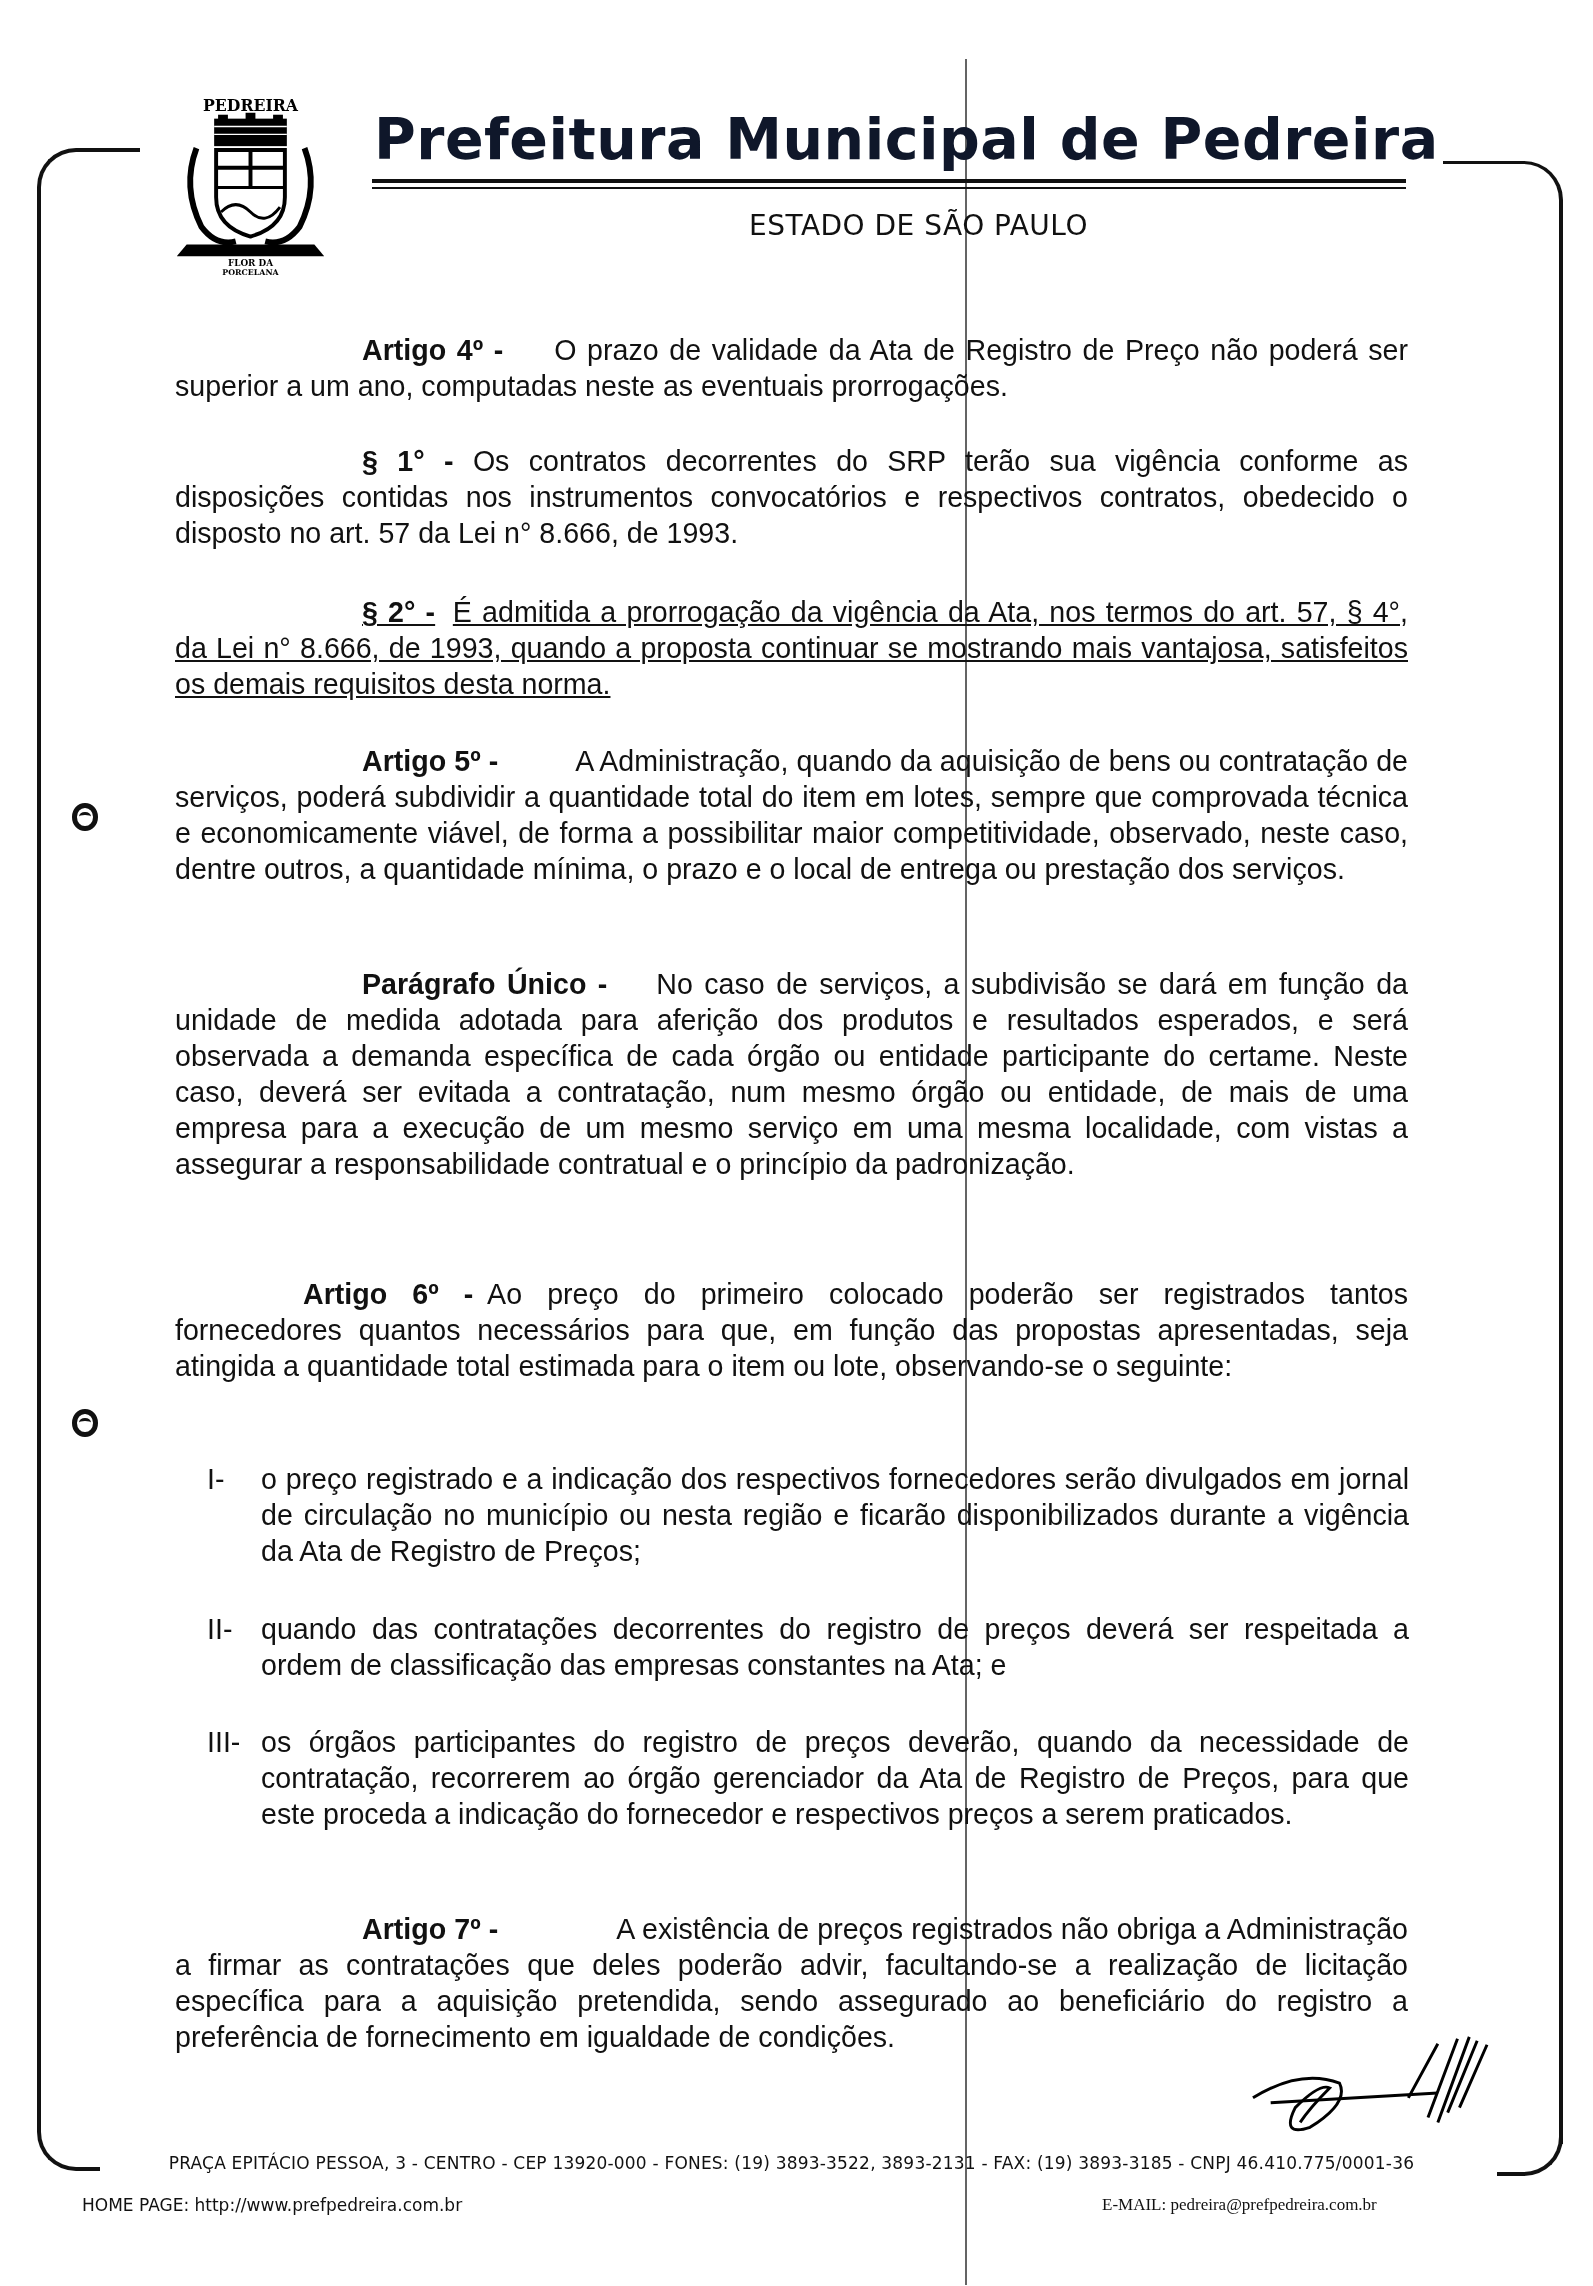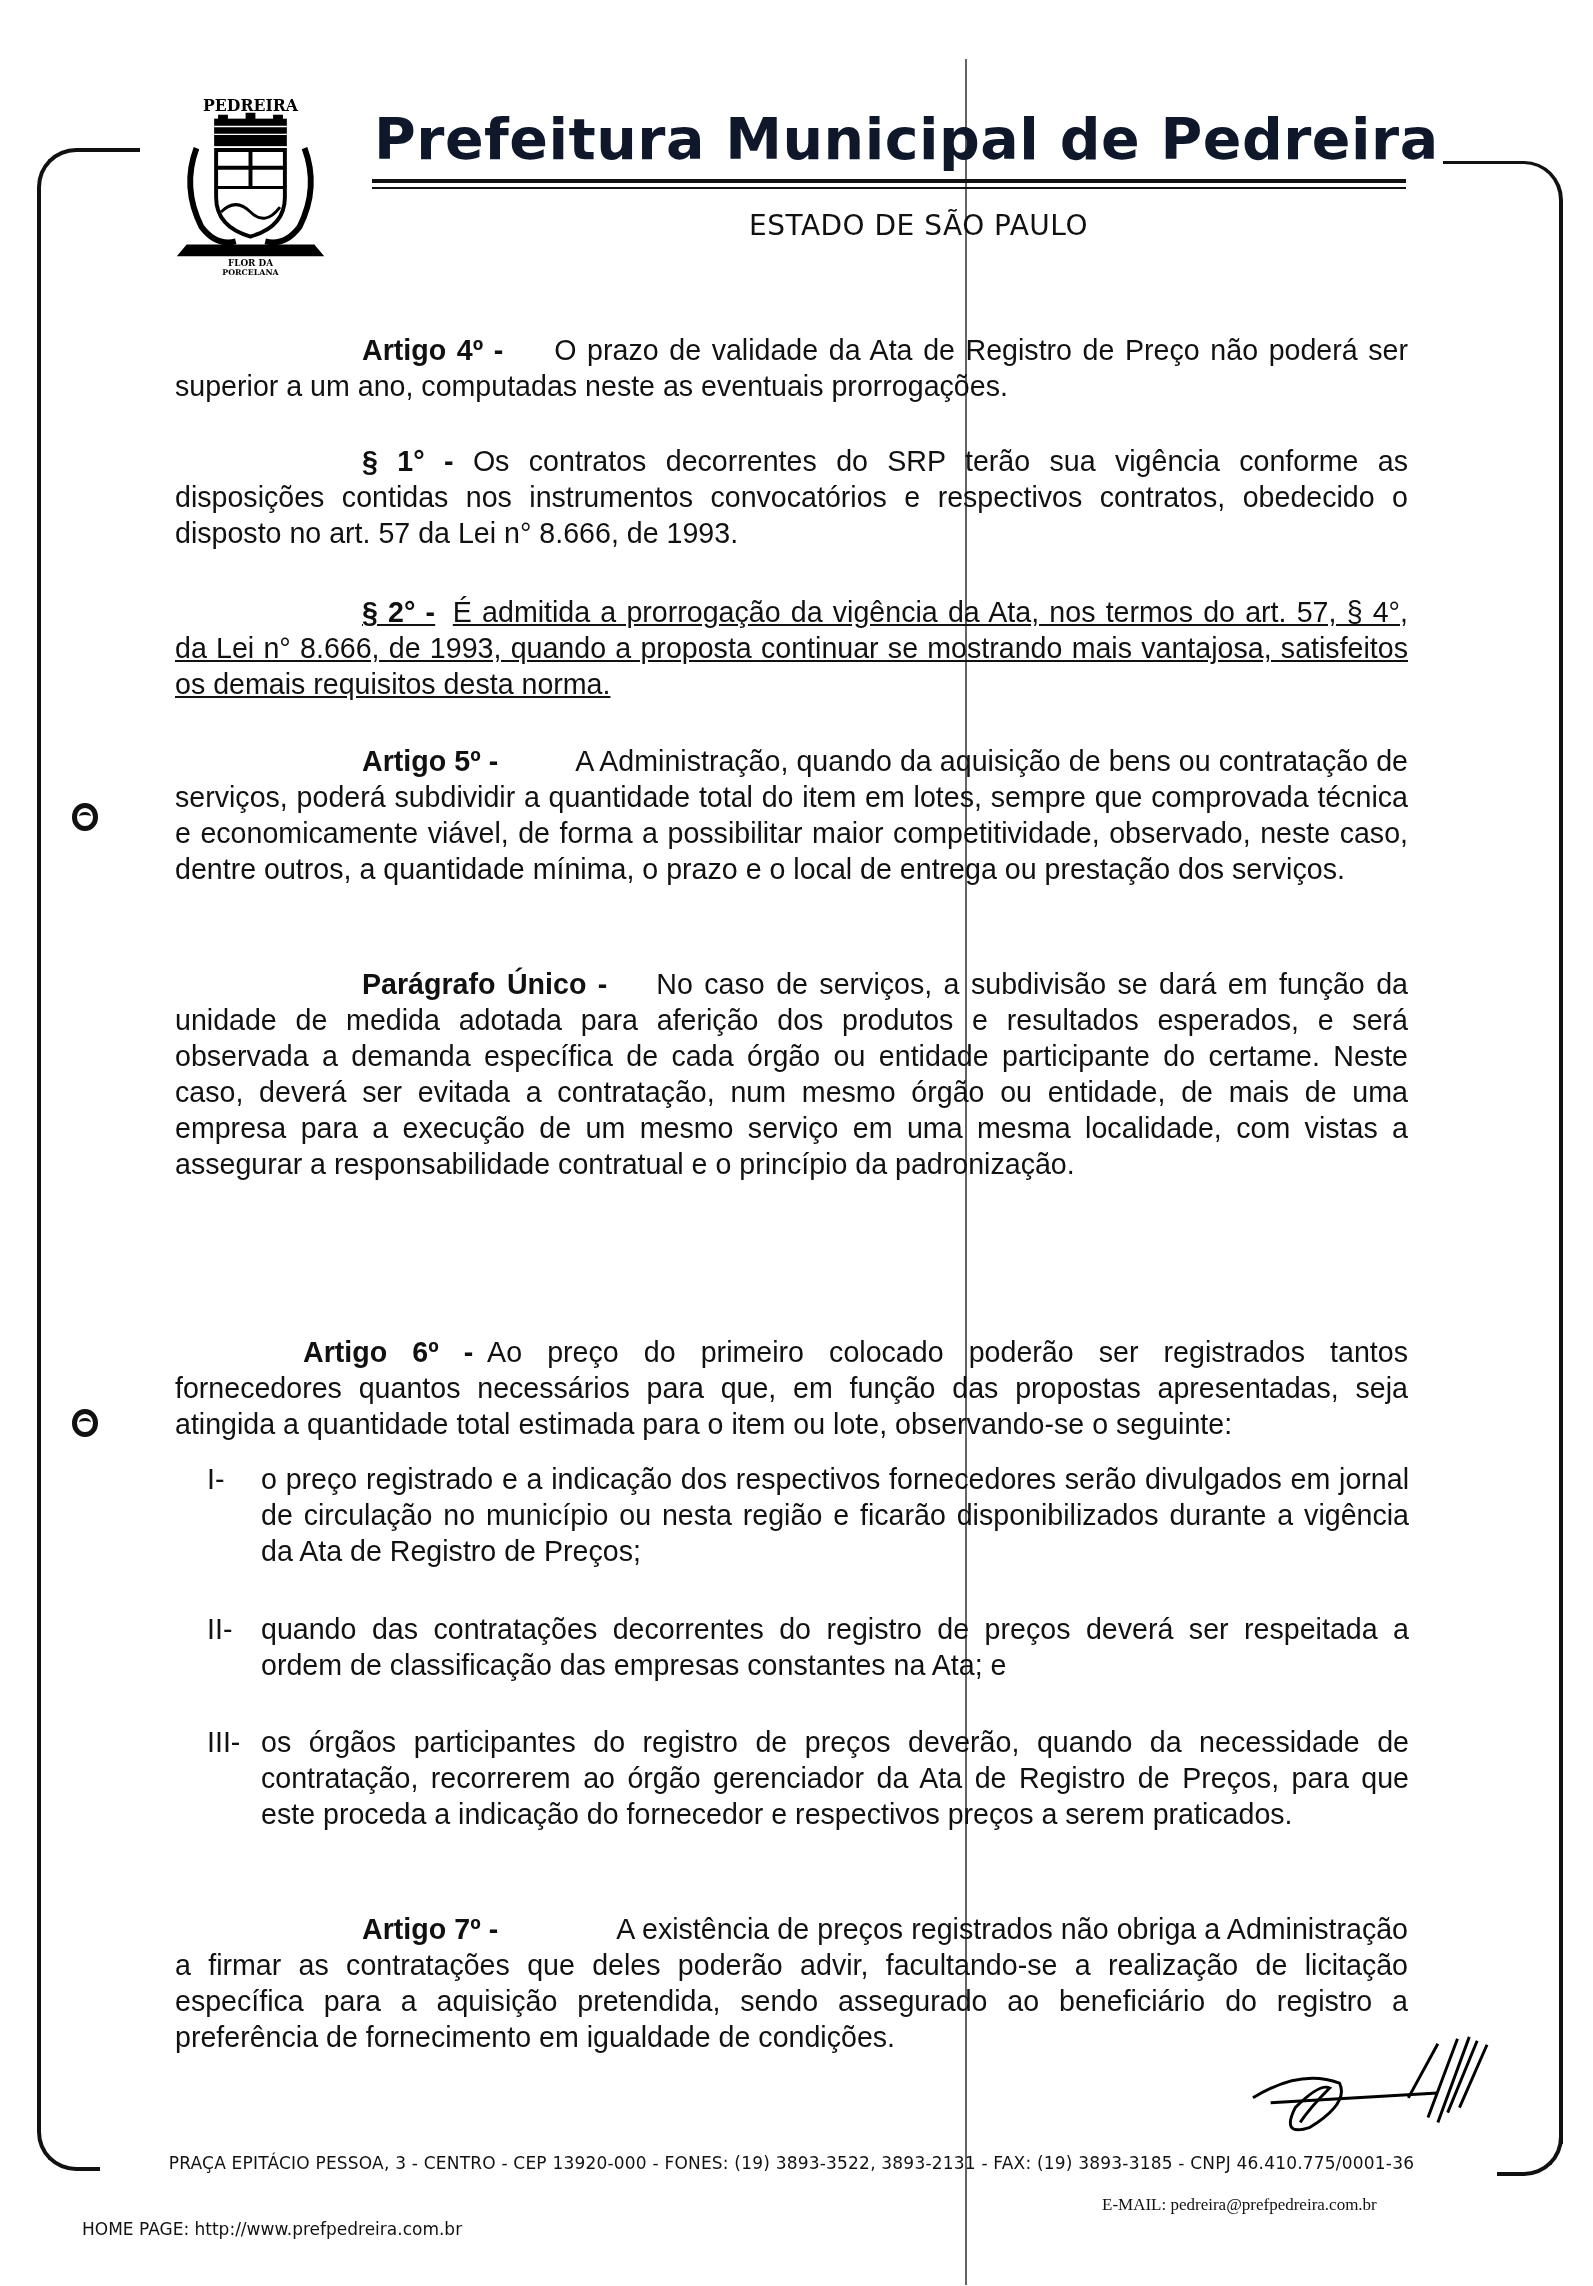--- a/index.html
+++ b/index.html
@@ -66,21 +66,21 @@
   .scan-line { position: absolute; width: 2px; background: #222; }
 
   .signature { position: absolute; left: 1241px; top: 2029px; width: 256px; height: 118px; }
 
   .footer-line1 {
     position: absolute; left: 87px; top: 2153px; width: 1409px;
     font-family: "DejaVu Sans", sans-serif; font-size: 17px; white-space: nowrap; letter-spacing: 0.2px; text-align: center;
   }
   .footer-home {
     position: absolute; left: 82px; top: 2195px;
-    font-family: "DejaVu Sans", sans-serif; font-size: 17px; white-space: nowrap; margin-top: 24px;
+    font-family: "DejaVu Sans", sans-serif; font-size: 17px; white-space: nowrap;
   }
   .footer-email {
     position: absolute; left: 1089px; top: 2195px;
     font-family: Liberation Serif, serif; font-size: 17px; white-space: nowrap; margin-left: 13px;
   }
 </style>
 </head>
 <body>
 
 <div class="frame-top-left"></div>
@@ -132,21 +132,21 @@
 <div class="margin-mark" style="left:72px; top:803px;"></div>
 <div class="para" style="top:743px;">
   <span class="indent"></span><span class="heading">Artigo 5º -</span><span class="gap" style="width:77px"></span><span>A Administração, quando da aquisição de bens ou contratação de serviços, poderá subdividir a quantidade total do item em lotes, sempre que comprovada técnica e economicamente viável, de forma a possibilitar maior competitividade, observado, neste caso, dentre outros, a quantidade mínima, o prazo e o local de entrega ou prestação dos serviços.</span>
 </div>
 
 <div class="para" style="top:966px;">
   <span class="indent"></span><span class="heading">Parágrafo Único -</span><span class="gap" style="width:49px"></span><span>No caso de serviços, a subdivisão se dará em função da unidade de medida adotada para aferição dos produtos e resultados esperados, e será observada a demanda específica de cada órgão ou entidade participante do certame. Neste caso, deverá ser evitada a contratação, num mesmo órgão ou entidade, de mais de uma empresa para a execução de um mesmo serviço em uma mesma localidade, com vistas a assegurar a responsabilidade contratual e o princípio da padronização.</span>
 </div>
 
 <div class="margin-mark" style="left:72px; top:1409px;"></div>
-<div class="para" style="top:1334px;">
+<div class="para" style="top:1276px;">
   <span class="indent" style="width:128px"></span><span class="heading">Artigo 6º -</span><span class="gap" style="width:13.8px"></span><span>Ao preço do primeiro colocado poderão ser registrados tantos fornecedores quantos necessários para que, em função das propostas apresentadas, seja atingida a quantidade total estimada para o item ou lote, observando-se o seguinte:</span>
 </div>
 
 <div class="item" style="top:1461px;">
   <span class="roman">I-</span>
   <div class="item-text">o preço registrado e a indicação dos respectivos fornecedores serão divulgados em jornal de circulação no município ou nesta região e ficarão disponibilizados durante a vigência da Ata de Registro de Preços;</div>
 </div>
 <div class="item" style="top:1611px;">
   <span class="roman">II-</span>
   <div class="item-text">quando das contratações decorrentes do registro de preços deverá ser respeitada a ordem de classificação das empresas constantes na Ata; e</div>

